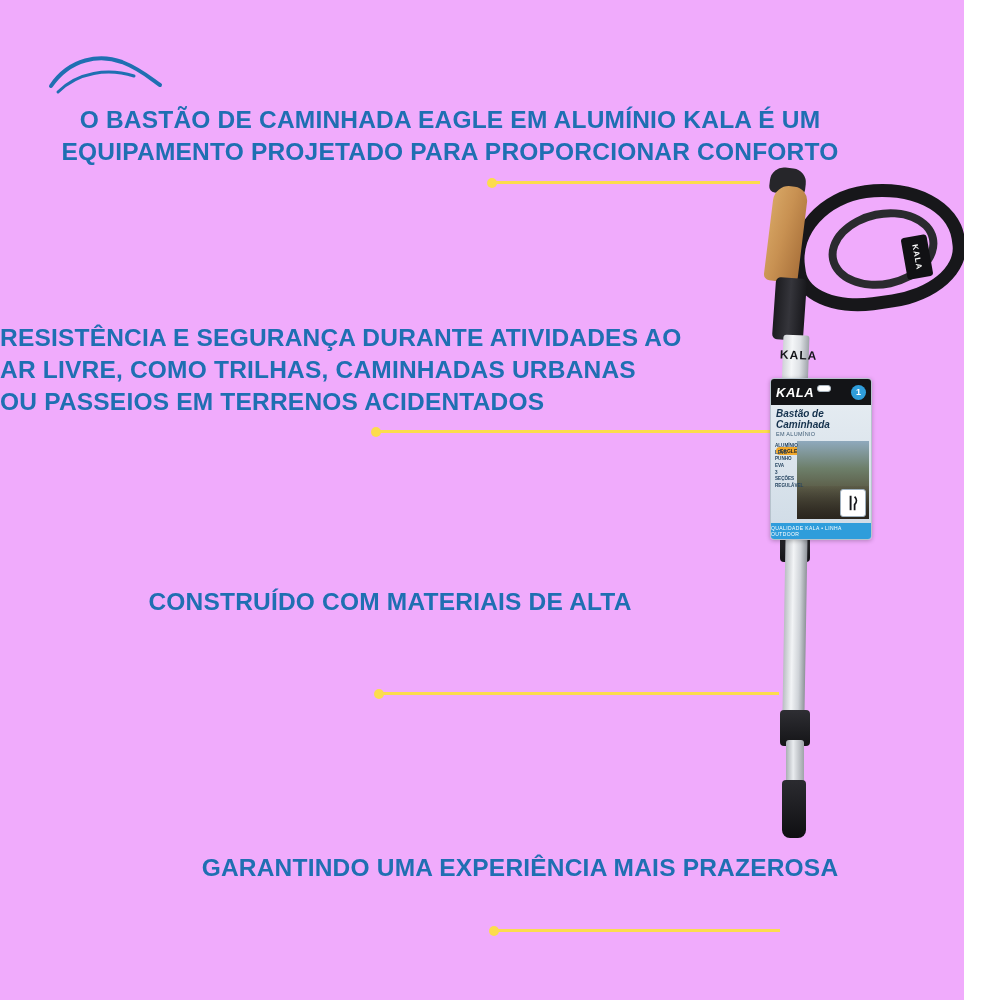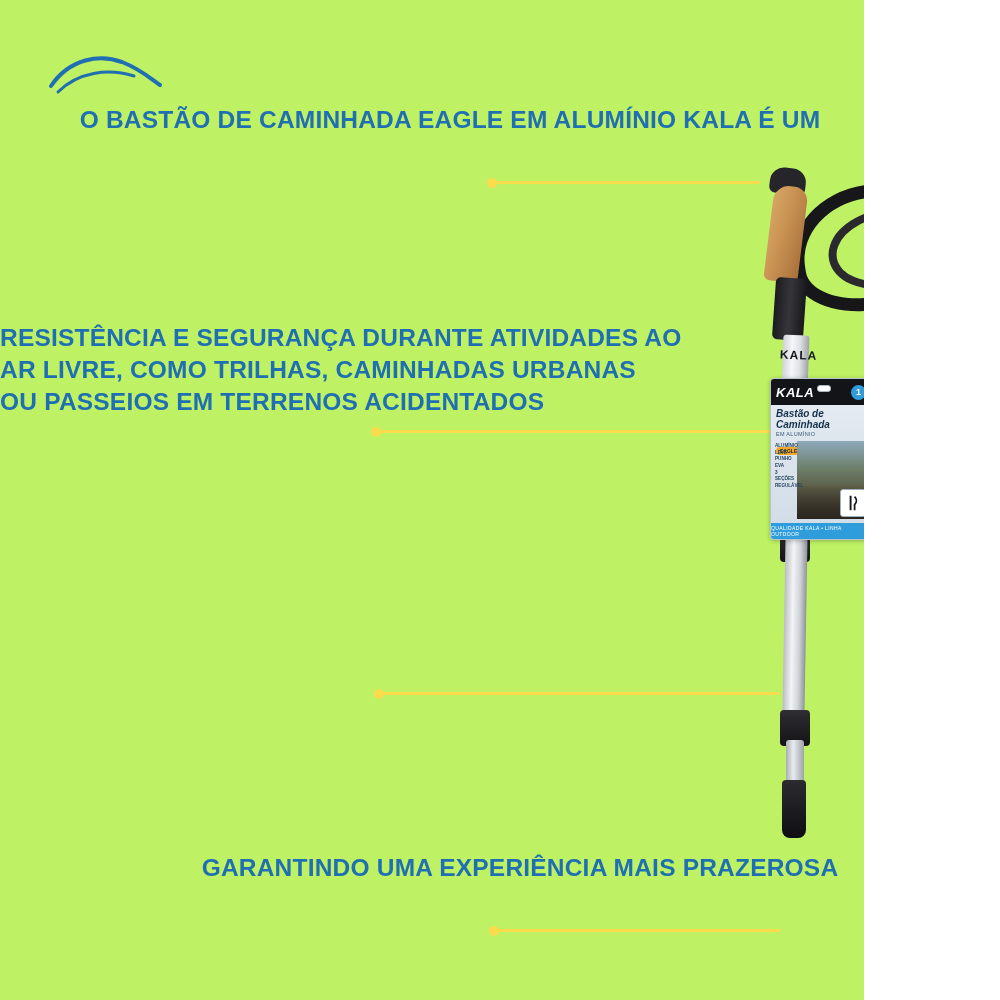--- a/index.html
+++ b/index.html
@@ -6,23 +6,23 @@
   html, body {
     margin: 0;
     padding: 0;
     background: #ffffff;
   }
   body {
     font-family: "Liberation Sans", sans-serif;
   }
   #page {
     position: relative;
-    width: 864px;
+    width: 964px;
     height: 1000px;
-    background: #bef264;
+    background: #f0abfc;
     overflow: hidden;
   }
 
   
   .swoosh {
     position: absolute;
     left: 48px;
     top: 52px;
     width: 115px;
     height: 45px;
@@ -386,35 +386,37 @@
 
   <div class="swoosh">
     <svg viewBox="0 0 115 45" width="115" height="45" aria-hidden="true">
       <path d="M3 34 C 22 6, 52 2, 74 10 C 92 17, 102 26, 112 33" fill="none" stroke="#1F6FB2" stroke-width="4" stroke-linecap="round"></path>
       <path d="M10 40 C 30 20, 60 16, 86 24" fill="none" stroke="#1F6FB2" stroke-width="3" stroke-linecap="round"></path>
     </svg>
   </div>
 
   <div class="feature feature-1">
     <span class="line">O BASTÃO DE CAMINHADA EAGLE EM ALUMÍNIO KALA É UM</span>
+    <span class="line">EQUIPAMENTO PROJETADO PARA PROPORCIONAR CONFORTO</span>
   </div>
   <div class="connector conn-1">
     <span class="dot"></span>
   </div>
 
   <div class="feature feature-2">
     <span class="line">RESISTÊNCIA E SEGURANÇA DURANTE ATIVIDADES AO</span>
     <span class="line">AR LIVRE, COMO TRILHAS, CAMINHADAS URBANAS</span>
     <span class="line">OU PASSEIOS EM TERRENOS ACIDENTADOS</span>
   </div>
   <div class="connector conn-2">
     <span class="dot"></span>
   </div>
 
   <div class="feature feature-3">
+    <span class="line">CONSTRUÍDO COM MATERIAIS DE ALTA</span>
   </div>
   <div class="connector conn-3">
     <span class="dot"></span>
   </div>
 
   <div class="feature feature-4">
     <span class="line">GARANTINDO UMA EXPERIÊNCIA MAIS PRAZEROSA</span>
   </div>
   <div class="connector conn-4">
     <span class="dot"></span>

